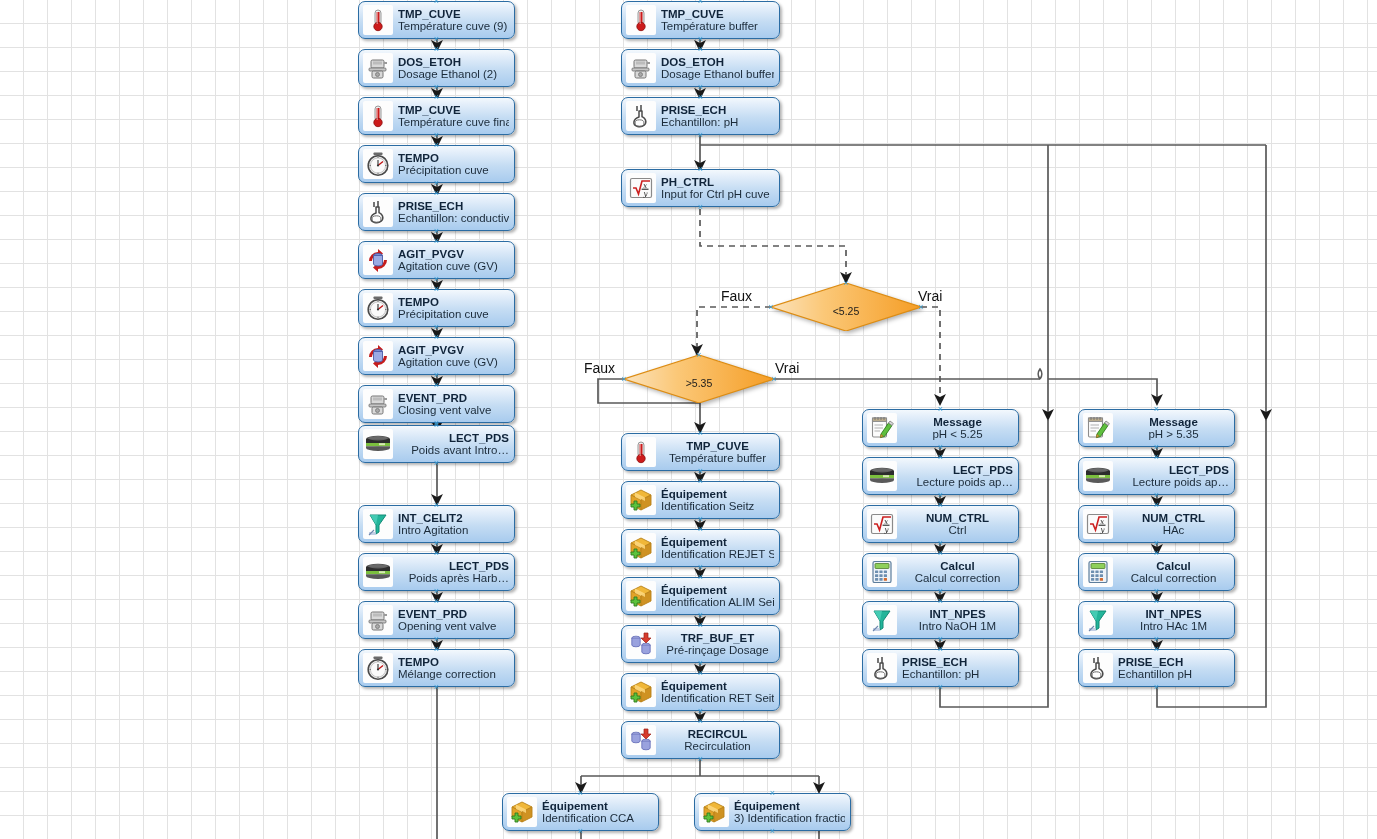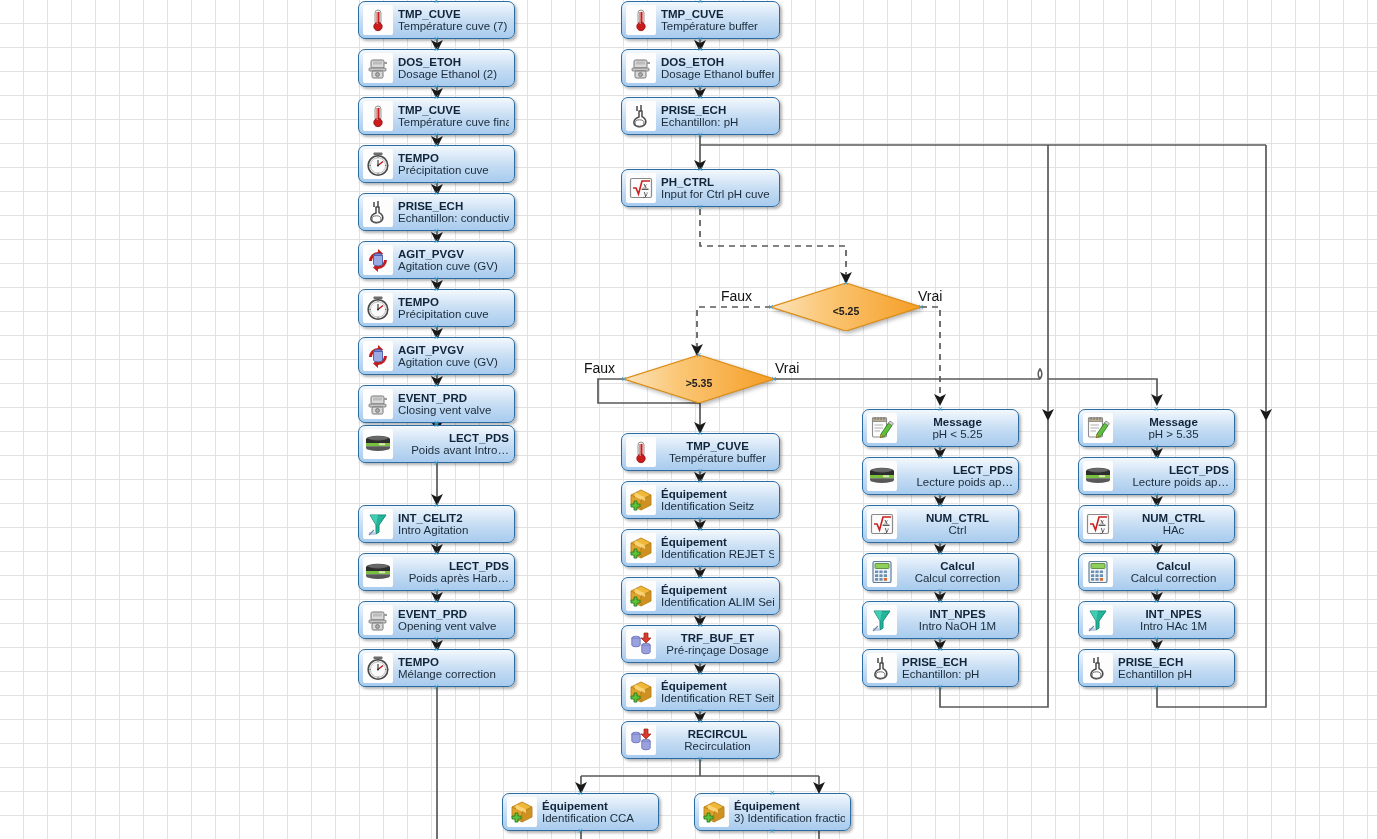--- a/index.html
+++ b/index.html
@@ -71,21 +71,20 @@
   .diamond .dshape {
     position: absolute; left:0; top:0; width:100%; height:100%;
     filter: drop-shadow(2px 2px 2px rgba(0,0,0,0.30));
   }
   .diamond .dlabel {
     position: relative;
     font-size: 10.5px;
     color: #1c1c1c;
     z-index: 2;
     transform: translateY(4px);
-    font-weight: bold;
   }
 
   
   .elabel {
     position: absolute;
     font-size: 14px;
     color: #111111;
     white-space: nowrap;
   }
 
@@ -193,21 +192,21 @@
         <span class="ico">
           <svg width="26" height="26" viewBox="0 0 26 26">
       <rect x="10" y="3" width="6" height="15" rx="3" fill="#e9e9e9" stroke="#999" stroke-width="1"></rect>
       <rect x="11.5" y="5" width="3" height="12" fill="#cc1b1b"></rect>
       <circle cx="13" cy="19.5" r="4.2" fill="#cc1b1b" stroke="#8a0f0f" stroke-width="0.8"></circle>
       <rect x="11.6" y="4" width="1.2" height="13" fill="#fff" opacity="0.5"></rect>
     </svg>
         </span>
         <span class="txt">
           <div class="t1">TMP_CUVE</div>
-          <div class="t2">Température cuve (7)</div>
+          <div class="t2">Température cuve (9)</div>
         </span>
       </div>
       <span class="handle" style="left: 433px; top: -2.5px;"></span>
       <span class="handle" style="left: 433px; top: 35.5px;"></span>
       <div class="node" style="left: 358px; top: 49px; width: 157px;">
         <span class="ico">
           <svg width="26" height="26" viewBox="0 0 26 26">
       <rect x="6" y="5" width="13" height="8" rx="1.5" fill="#d9d9d9" stroke="#767676" stroke-width="1"></rect>
       <rect x="8" y="6.5" width="9" height="3" fill="#bcbcbc"></rect>
       <rect x="4" y="13" width="17" height="3" rx="1" fill="#c6c6c6" stroke="#767676" stroke-width="0.9"></rect>

